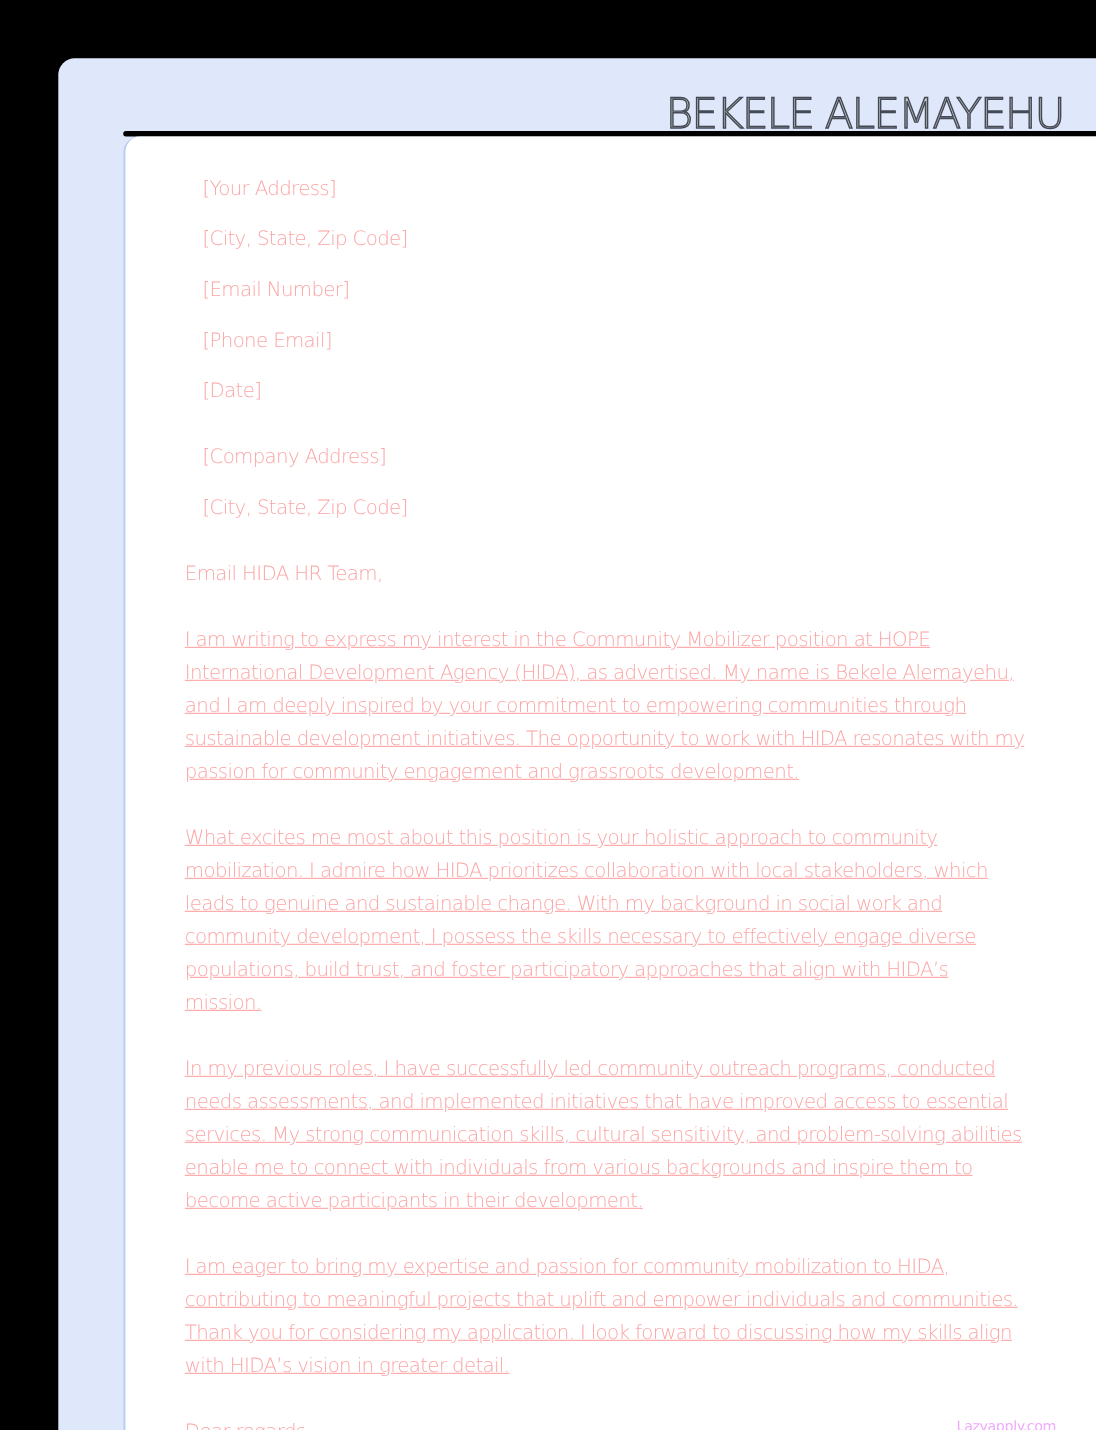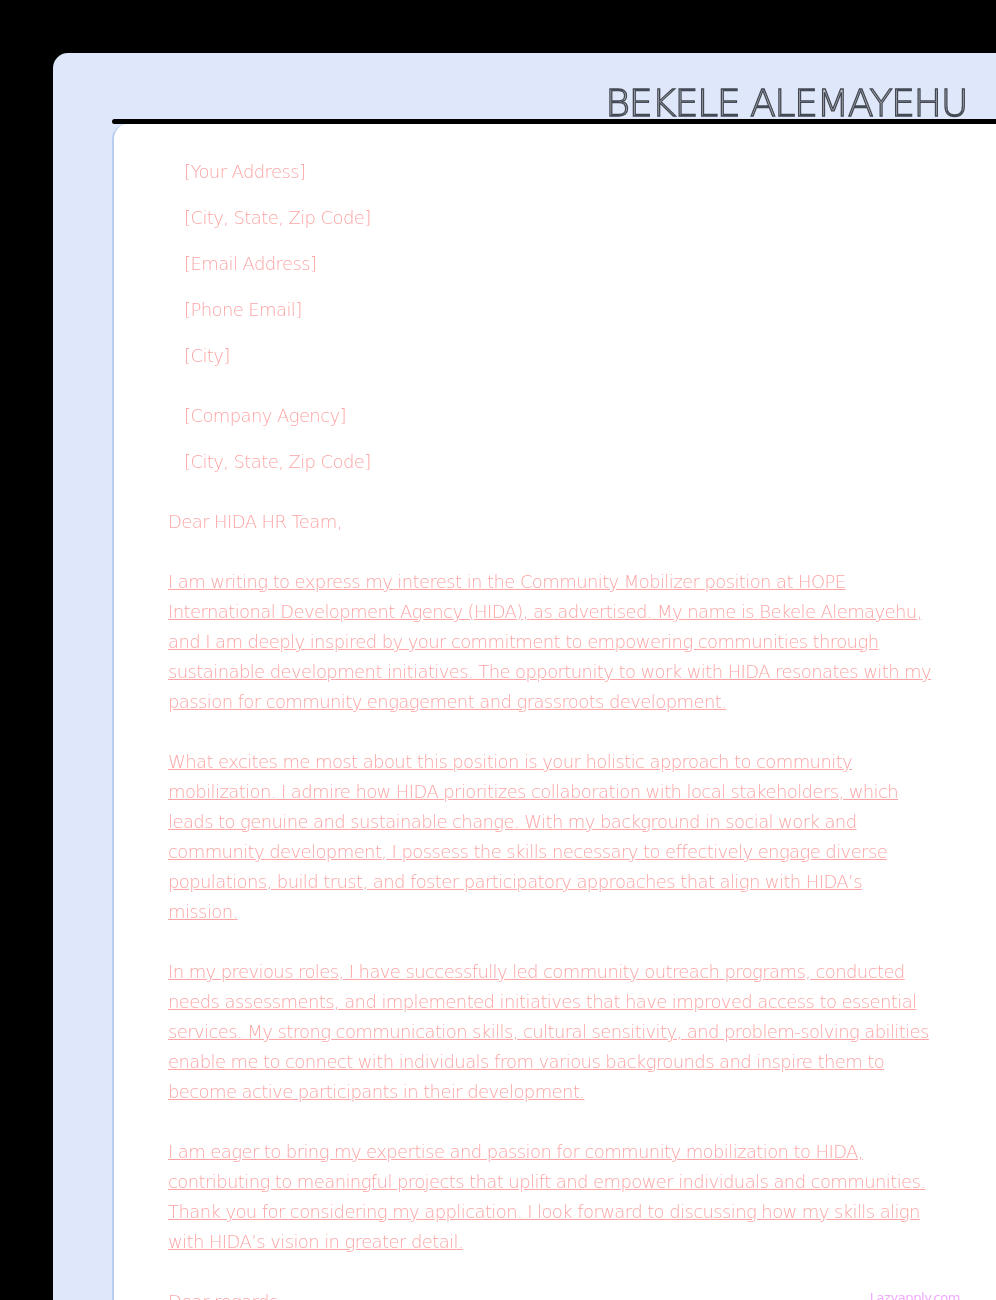--- a/index.html
+++ b/index.html
@@ -85,29 +85,29 @@
 <div class="frame">
   <div class="name-header">BEKELE ALEMAYEHU</div>
   <div class="top-bar"></div>
   <div class="paper"></div>
 </div>
 
 <div class="content">
   <div class="block">
     <span class="line">[Your Address]</span>
     <span class="line">[City, State, Zip Code]</span>
-    <span class="line">[Email Address]</span>
+    <span class="line">[Email Number]</span>
     <span class="line">[Phone Email]</span>
-    <span class="line">[City]</span>
+    <span class="line">[Date]</span>
   </div>
   <div class="block">
-    <span class="line">[Company Agency]</span>
+    <span class="line">[Company Address]</span>
     <span class="line">[City, State, Zip Code]</span>
   </div>
-  <div class="block">Dear HIDA HR Team,</div>
+  <div class="block">Email HIDA HR Team,</div>
   <div class="block para">I am writing to express my interest in the Community Mobilizer position at HOPE International Development Agency (HIDA), as advertised. My name is Bekele Alemayehu, and I am deeply inspired by your commitment to empowering communities through sustainable development initiatives. The opportunity to work with HIDA resonates with my passion for community engagement and grassroots development.</div>
   <div class="block para">What excites me most about this position is your holistic approach to community mobilization. I admire how HIDA prioritizes collaboration with local stakeholders, which leads to genuine and sustainable change. With my background in social work and community development, I possess the skills necessary to effectively engage diverse populations, build trust, and foster participatory approaches that align with HIDA’s mission.</div>
   <div class="block para">In my previous roles, I have successfully led community outreach programs, conducted needs assessments, and implemented initiatives that have improved access to essential services. My strong communication skills, cultural sensitivity, and problem-solving abilities enable me to connect with individuals from various backgrounds and inspire them to become active participants in their development.</div>
   <div class="block para">I am eager to bring my expertise and passion for community mobilization to HIDA, contributing to meaningful projects that uplift and empower individuals and communities. Thank you for considering my application. I look forward to discussing how my skills align with HIDA’s vision in greater detail.</div>
   <div class="block">Dear regards,</div>
   <div class="line">Bekele Alemayehu</div>
 </div>
 
 <div class="watermark">Lazyapply.com</div>
 <div class="date-link">05-28-2025</div>

